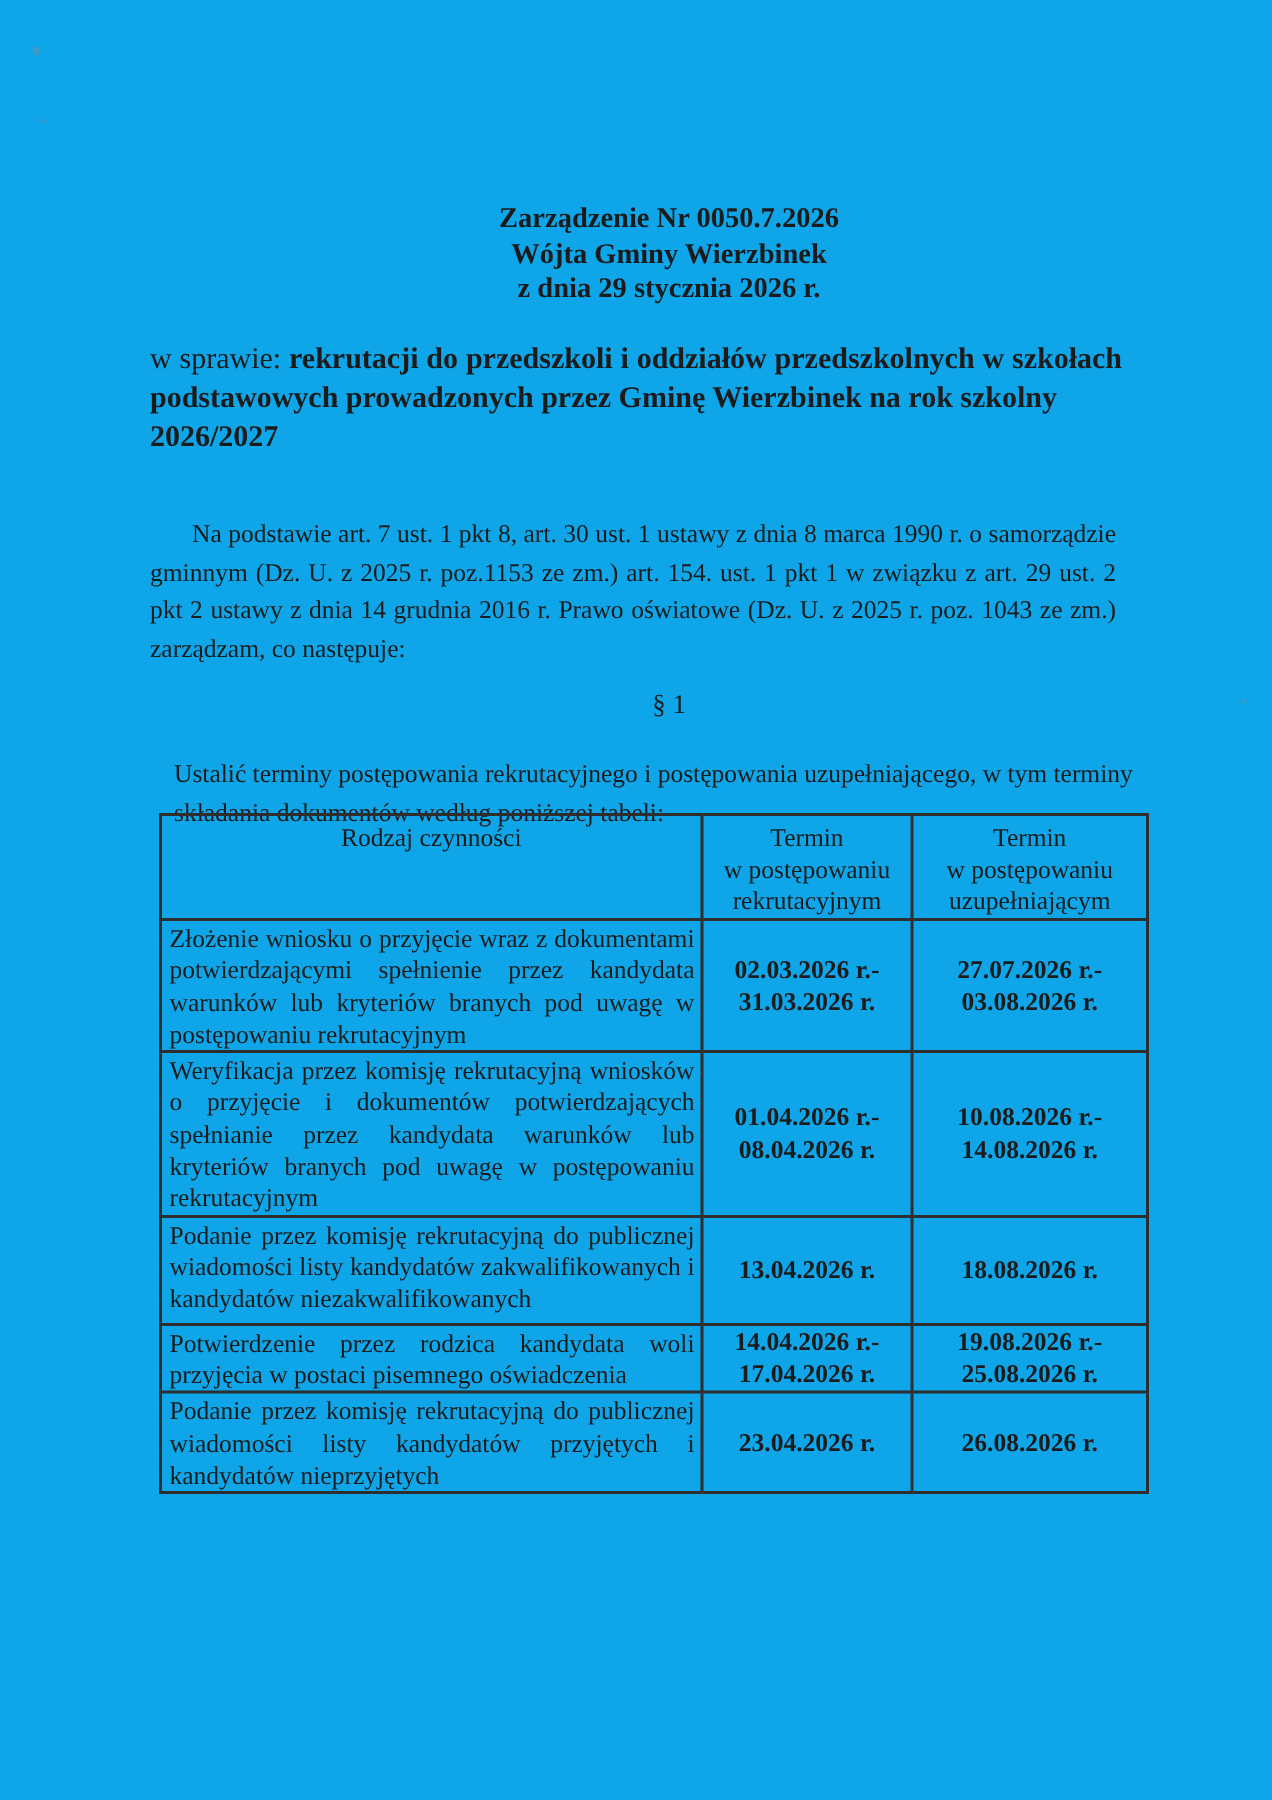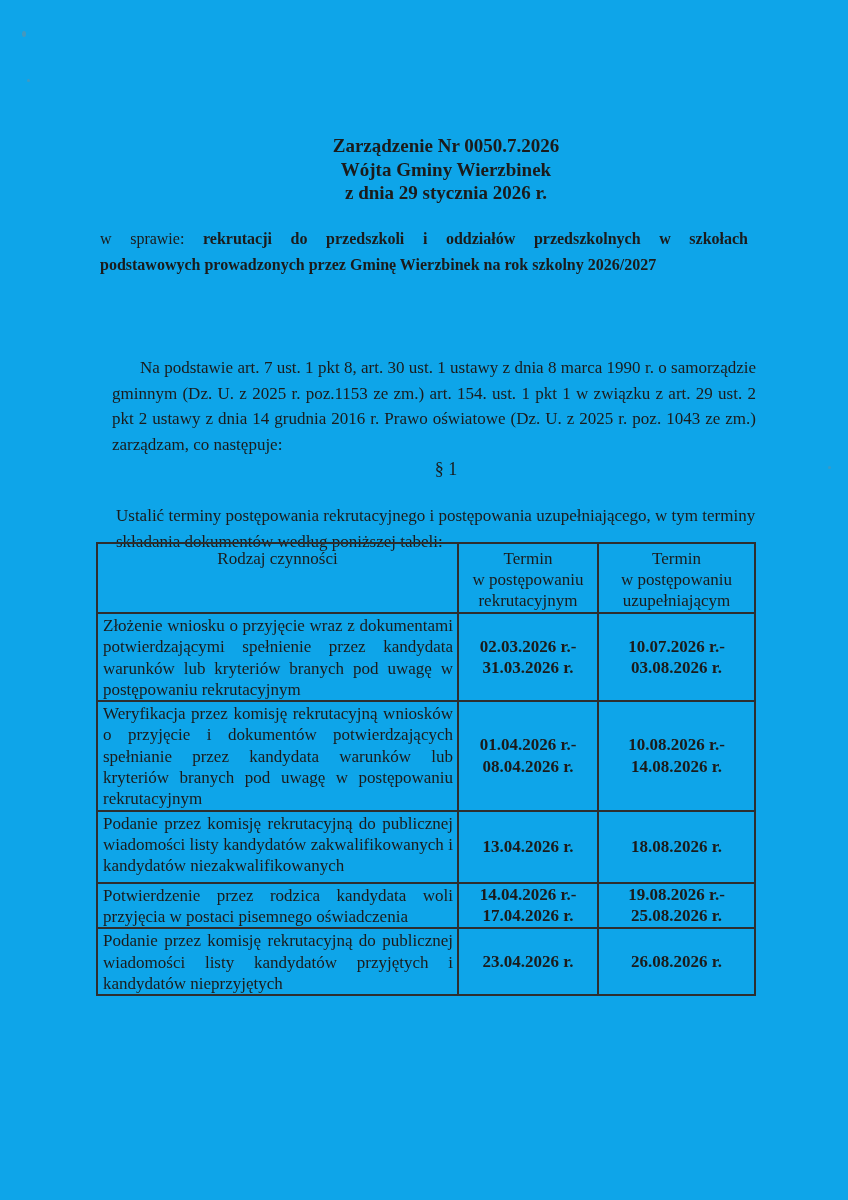--- a/index.html
+++ b/index.html
@@ -21,45 +21,45 @@
   .speck.s3 { left:828px; top:466px; width:3px; height:3px; opacity:.35; }
 
   .title-block {
     position:absolute; top:134px; left:0; width:100%;
     text-align:center; font-weight:bold;
     font-size:19px; line-height:23.5px;
   }
 
   .subject {
     position:absolute; top:226px; left:100px; width:648px;
-    font-size:16px; line-height:26px;
+    font-size:20px; line-height:26px;
   }
   .subject .l1 { display:block; text-align:justify; text-align-last:justify; }
   .subject .l2 { display:block; }
   .subject b { font-weight:bold; }
 
   .legal {
     position:absolute; top:343px; left:100px; width:644px;
     font-size:17px; line-height:25.5px;
     text-align:justify; text-indent:28px;
-    margin:12px;
+    margin:0;
   }
 
   .section-heading {
     position:absolute; top:459px; left:0; width:100%;
     text-align:center; font-size:18px;
   }
 
   .intro {
     position:absolute; top:487px; left:100px; width:652px;
     font-size:17px; line-height:25.5px; margin:16px;
   }
 
   table.deadlines {
-    position:absolute; top:542px; left:96px;
+    position:absolute; top:542px; left:106px;
     width:658px; border-collapse:collapse; table-layout:fixed;
     font-size:17px;
   }
   .deadlines th, .deadlines td { border:2px solid #2e2e2e; }
   .deadlines th {
     font-weight:normal; vertical-align:top;
     padding-top:4px; line-height:21px; text-align:center;
   }
   .deadlines td.act {
     text-align:justify; vertical-align:top;
@@ -120,21 +120,21 @@
         <th class="pre">Termin
 w postępowaniu
 uzupełniającym</th>
       </tr>
     </thead>
     <tbody>
       <tr class="r0">
         <td class="act">Złożenie wniosku o przyjęcie wraz z dokumentami potwierdzającymi spełnienie przez kandydata warunków lub kryteriów branych pod uwagę w postępowaniu rekrutacyjnym</td>
         <td class="date pre">02.03.2026 r.-
 31.03.2026 r.</td>
-        <td class="date pre">10.07.2026 r.-
+        <td class="date pre">27.07.2026 r.-
 03.08.2026 r.</td>
       </tr>
       <tr class="r1">
         <td class="act">Weryfikacja przez komisję rekrutacyjną wniosków o przyjęcie i dokumentów potwierdzających spełnianie przez kandydata warunków lub kryteriów branych pod uwagę w postępowaniu rekrutacyjnym</td>
         <td class="date pre">01.04.2026 r.-
 08.04.2026 r.</td>
         <td class="date pre">10.08.2026 r.-
 14.08.2026 r.</td>
       </tr>
       <tr class="r2">

